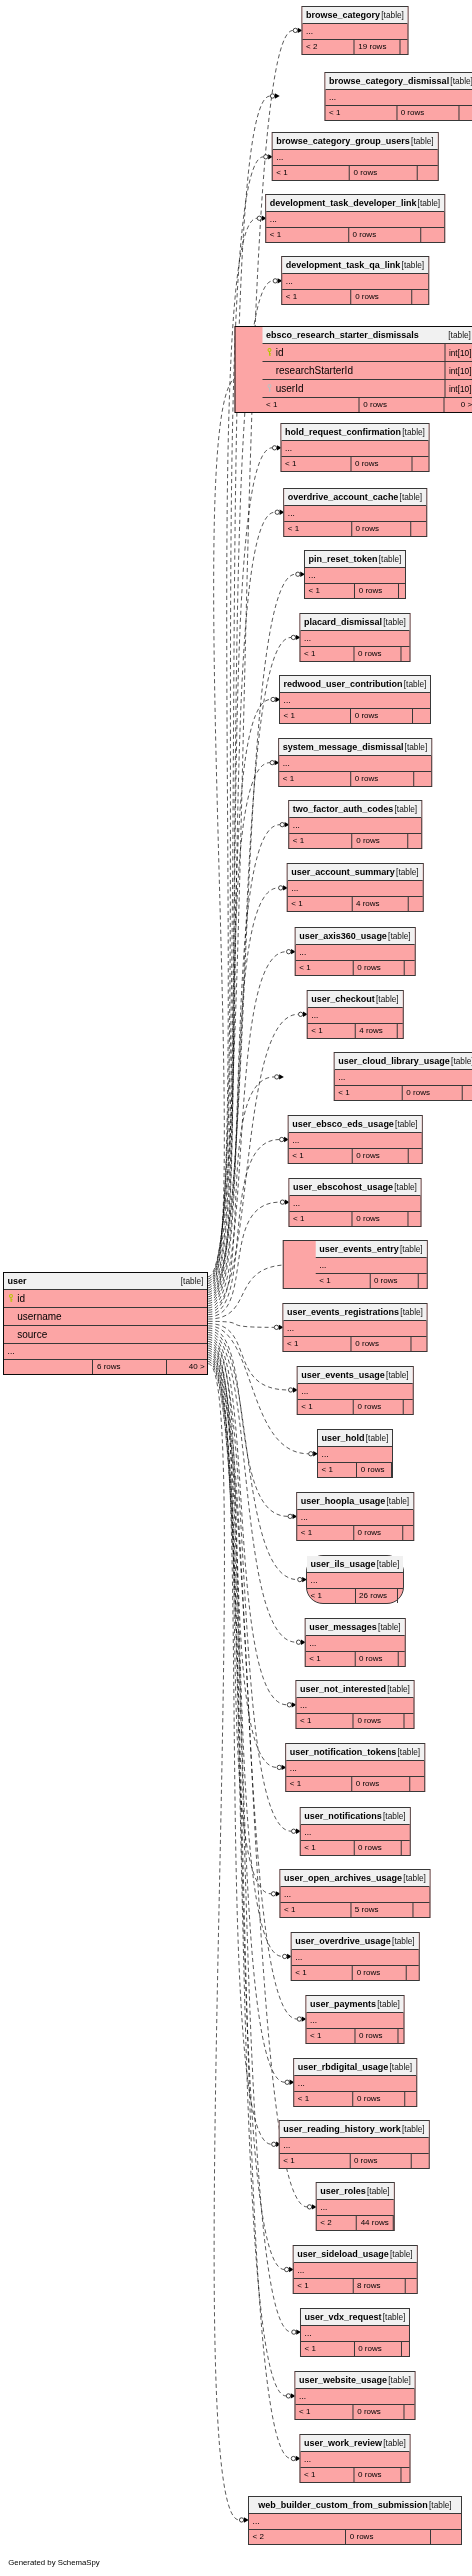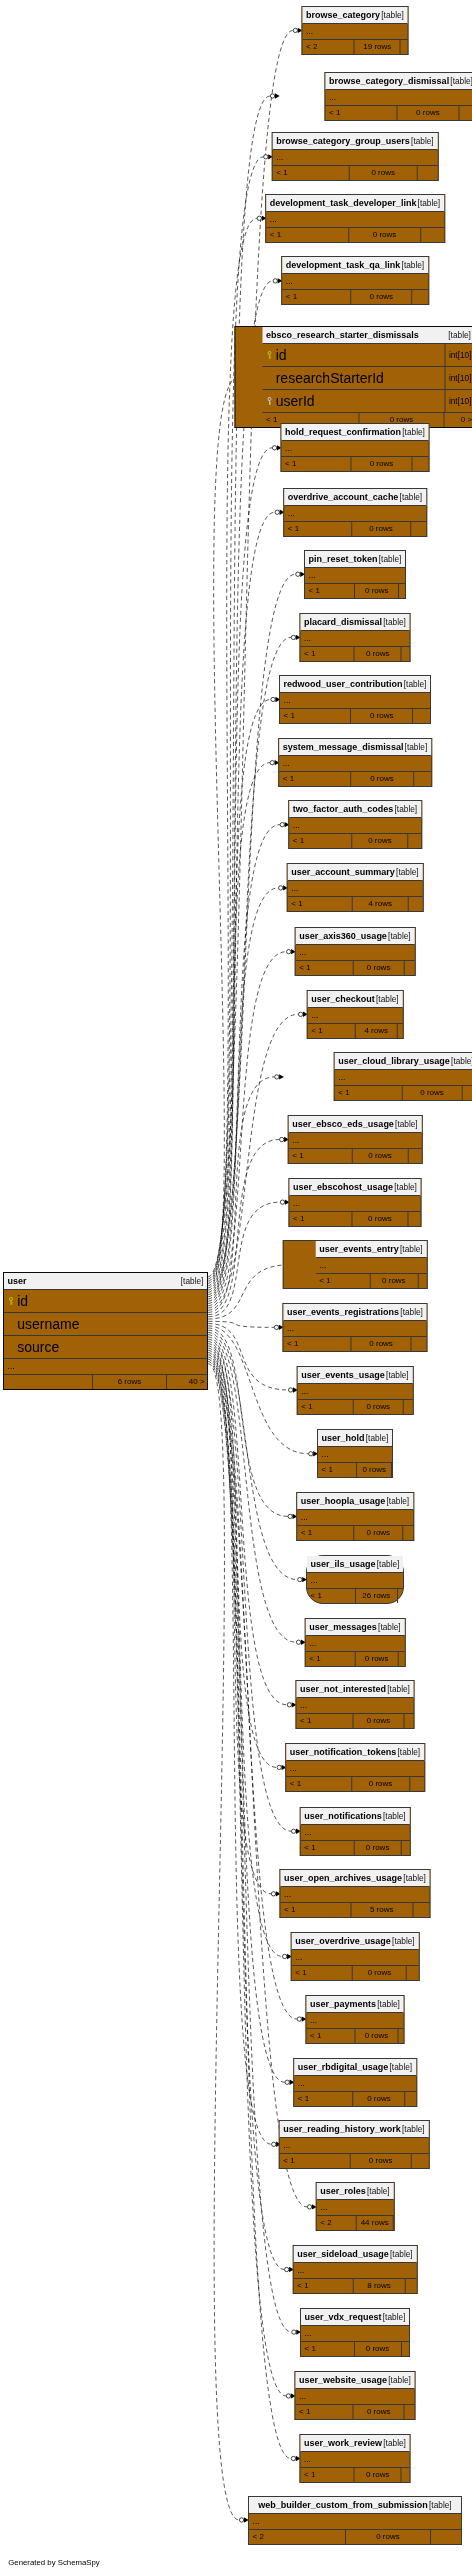--- a/index.html
+++ b/index.html
@@ -1,38 +1,38 @@
 <!DOCTYPE html>
 <html style="font-size:9.5px"><head>
 <meta charset="utf-8">
 <style>
   html,body{margin:0;padding:0;background:#ffffff;}
   body{font-family:"Liberation Sans",sans-serif;color:#000;}
   #canvas{position:relative;width:473px;height:2576px;overflow:hidden;background:#fff;}
   #rel-svg{position:absolute;left:0;top:0;z-index:1;}
-  .tbl{position:absolute;z-index:2;background:#a16207;border:0.6px solid #383838;white-space:nowrap;}
+  .tbl{position:absolute;z-index:2;background:#fca5a5;border:0.6px solid #383838;white-space:nowrap;}
   .tbl.center{transform:translateX(-50%);}
   .tbl.em{border:1.2px solid #0a0a0a;}
   .hdr{display:flex;justify-content:center;align-items:baseline;background:#f1f1f1;
        border-bottom:0.6px solid #383838;padding:3px 3.6px;}
   .tbl.spread .hdr{justify-content:space-between;}
   .nm{font-weight:bold;font-size:9px;}
   .tag{font-size:8.3px;margin-left:1.2px;color:#111;}
   .crow{display:flex;align-items:center;border-bottom:0.6px solid #383838;padding:0;}
   .crow:last-child{border-bottom:none;}
   .kic{width:7.8px;display:inline-flex;justify-content:center;margin:0 2.4px 0 3px;flex:0 0 7.8px;}
-  .cname{font-size:14px;padding:3px 4.8px 3px 0;flex:1 1 auto;}
+  .cname{font-size:10px;padding:3px 4.8px 3px 0;flex:1 1 auto;}
   .ctype{font-size:8.3px;border-left:0.6px solid #383838;padding:3px 3px;flex:0 0 auto;align-self:stretch;display:flex;align-items:center;}
   .body .erow{border-bottom:none;}
   .erow{font-size:8.3px;padding:1.8px 3.6px 3px 3.6px;border-bottom:none;}
   .body{border-bottom:0.6px solid #383838;}
   .ftr{display:flex;align-items:stretch;font-size:8px;}
   .f{padding:2.4px 3.6px;}
   .f.l{flex:0 0 42%;border-right:0.6px solid #383838;}
-  .f.m{flex:0 0 36%;text-align:center;border-right:0.6px solid #383838;}
+  .f.m{flex:0 0 36%;text-align:left;border-right:0.6px solid #383838;}
   .f.r{flex:1 1 auto;text-align:right;padding-right:2.4px;min-height:9.5px;}
   .tbl.main .f.l{flex:0 0 40%;}
   .tbl.main .f.m{flex:0 0 32%;}
   .gen-note{position:absolute;left:8.3px;top:2558px;font-size:7.8px;z-index:2;}
   .wide{min-width:212px;}
 </style>
 </head>
 <body>
 
 <div id="canvas">

